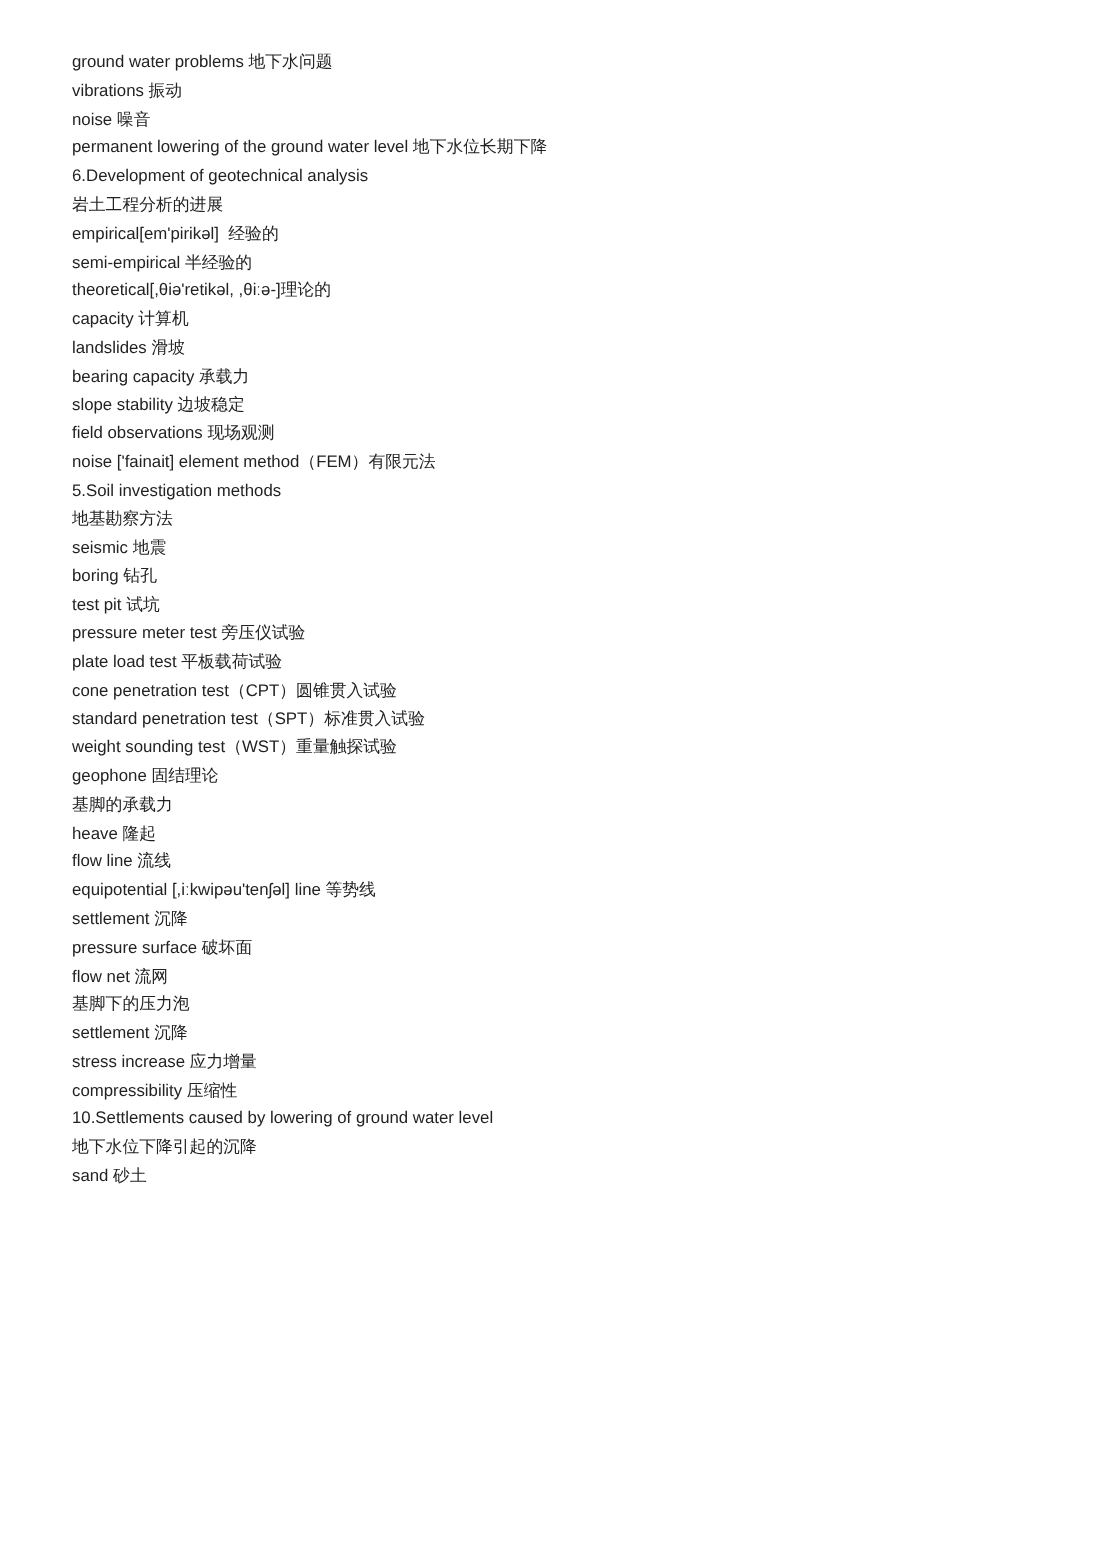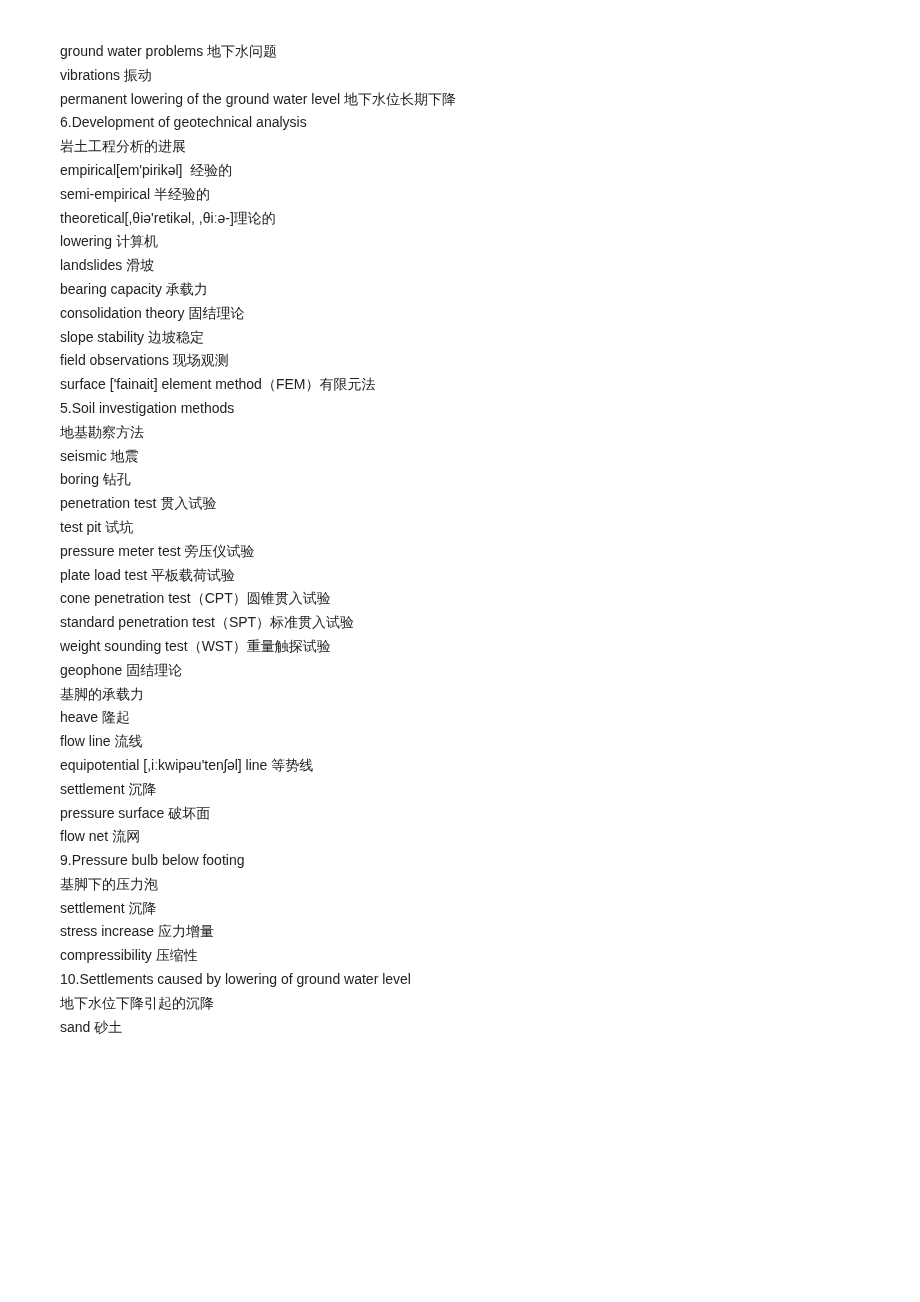--- a/index.html
+++ b/index.html
@@ -23,53 +23,51 @@
       display: block;
       white-space: pre-wrap;
     }
   </style>
 </head>
 <body>
 
 <div class="content-block">
 <span class="line">ground water problems 地下水问题</span>
     <span class="line">vibrations 振动</span>
+    <span class="line">noise 噪音</span>
     <span class="line">permanent lowering of the ground water level 地下水位长期下降</span>
     <span class="line">6.Development of geotechnical analysis</span>
     <span class="line">岩土工程分析的进展</span>
     <span class="line">empirical[em'pirikəl]  经验的</span>
     <span class="line">semi-empirical 半经验的</span>
     <span class="line">theoretical[,θiə'retikəl, ,θiːə-]理论的</span>
-    <span class="line">lowering 计算机</span>
+    <span class="line">capacity 计算机</span>
     <span class="line">landslides 滑坡</span>
     <span class="line">bearing capacity 承载力</span>
-    <span class="line">consolidation theory 固结理论</span>
     <span class="line">slope stability 边坡稳定</span>
     <span class="line">field observations 现场观测</span>
-    <span class="line">surface ['fainait] element method（FEM）有限元法</span>
+    <span class="line">noise ['fainait] element method（FEM）有限元法</span>
     <span class="line">5.Soil investigation methods</span>
     <span class="line">地基勘察方法</span>
     <span class="line">seismic 地震</span>
     <span class="line">boring 钻孔</span>
-    <span class="line">penetration test 贯入试验</span>
     <span class="line">test pit 试坑</span>
     <span class="line">pressure meter test 旁压仪试验</span>
     <span class="line">plate load test 平板载荷试验</span>
     <span class="line">cone penetration test（CPT）圆锥贯入试验</span>
     <span class="line">standard penetration test（SPT）标准贯入试验</span>
     <span class="line">weight sounding test（WST）重量触探试验</span>
     <span class="line">geophone 固结理论</span>
     <span class="line">基脚的承载力</span>
     <span class="line">heave 隆起</span>
     <span class="line">flow line 流线</span>
     <span class="line">equipotential [,iːkwipəu'tenʃəl] line 等势线</span>
     <span class="line">settlement 沉降</span>
     <span class="line">pressure surface 破坏面</span>
     <span class="line">flow net 流网</span>
-    <span class="line">9.Pressure bulb below footing</span>
     <span class="line">基脚下的压力泡</span>
     <span class="line">settlement 沉降</span>
     <span class="line">stress increase 应力增量</span>
     <span class="line">compressibility 压缩性</span>
     <span class="line">10.Settlements caused by lowering of ground water level</span>
     <span class="line">地下水位下降引起的沉降</span>
     <span class="line">sand 砂土</span>
   </div>
 
 </body></html>

